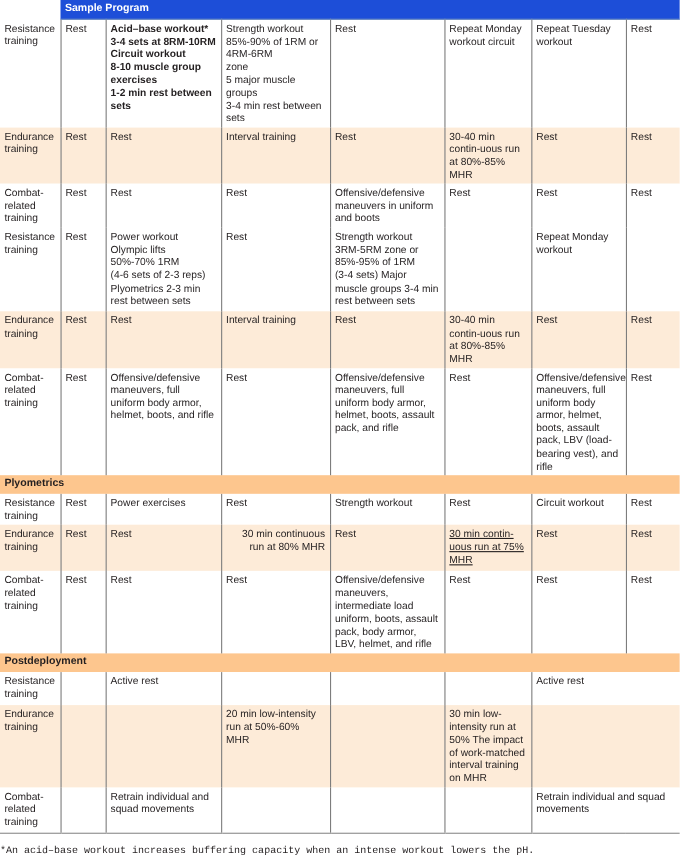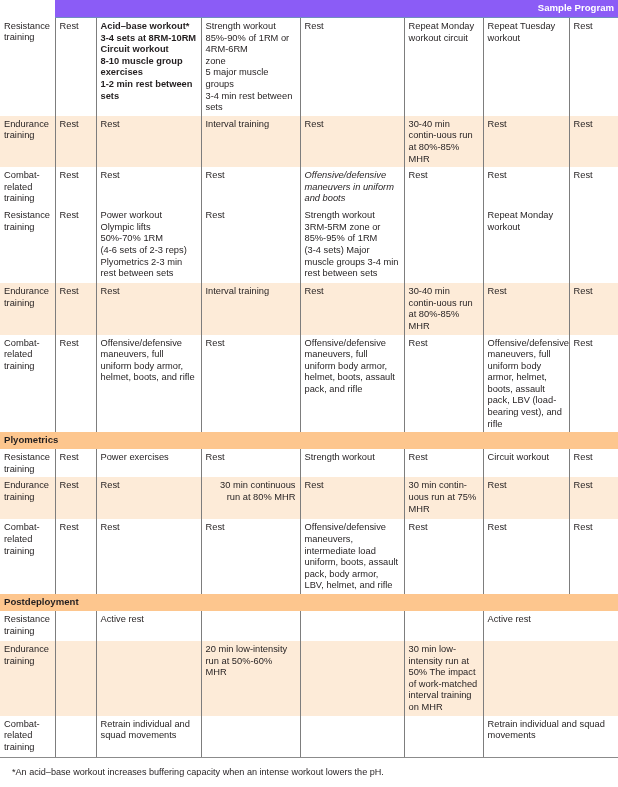--- a/index.html
+++ b/index.html
@@ -1,32 +1,32 @@
 <!DOCTYPE html>
 <html><head>
   <meta charset="utf-8">
   <style>
     html, body { margin: 0; padding: 0; background: #ffffff; }
     body { width: 618px; height: 787px; position: relative; overflow: hidden;
            font-family: "Liberation Sans", sans-serif; font-size: 9.3px; color: #231f20; }
     table { border-collapse: collapse; table-layout: fixed; width: 618px; position: absolute; left: 0; top: 0; }
     td, th { padding: 3px 4px 2px 4px; vertical-align: top; line-height: 11.6px; text-align: left; }
-    .h-title { background: #8b5cf6; color: #fff; font-weight: bold; text-align: right; height: 13px;
+    .h-title { background: #1d4ed8; color: #fff; font-weight: bold; text-align: left; height: 13px;
                padding: 2px 4px; font-size: 9.6px; border-bottom: 1px solid #6f8fbf; }
     .h-blank { background: #fff; }
     .h-day { background: #1b5096; color: #fff; font-weight: bold; height: 15px; font-size: 9.6px;
              padding: 3px 4px; border-left: 1px solid #8aa5cf; }
     .h-day.first { border-left: none; }
     .section td { background: #fdc68e; font-weight: bold; font-size: 9.6px; padding: 2px 4px; height: 13px; }
     .row td { border-left: 1.5px solid #7d7d7d; }
     .row td.label { border-left: none; }
     .row.light td { background: #fdebd8; }
     .row.white td { background: #ffffff; }
     .row.last td { border-bottom: 1.5px solid #8b8b8b; }
-    .footnote { position: absolute; left: 12px; top: 767px; font-size: 9.1px; }
+    .footnote { position: absolute; left: 0; top: 767px; font-size: 9.1px; font-family: Liberation Mono, monospace; }
   </style>
 </head>
 <body>
 
 <table>
   <colgroup>
     <col style="width:55px">
       <col style="width:41px">
       <col style="width:105px">
       <col style="width:99px">
@@ -68,21 +68,21 @@
         <td style="white-space: pre-line;">Rest</td>
         <td style="white-space: pre-line;">30-40 min contin-uous run at 80%-85% MHR</td>
         <td style="white-space: pre-line;">Rest</td>
         <td style="white-space: pre-line;">Rest</td>
       </tr>
       <tr class="row white" style="height: 40px;">
         <td class="label">Combat-related training</td>
         <td style="white-space: pre-line;">Rest</td>
         <td style="white-space: pre-line;">Rest</td>
         <td style="white-space: pre-line;">Rest</td>
-        <td style="white-space: pre-line; font-style: italic;">Offensive/defensive maneuvers in uniform and boots</td>
+        <td style="white-space: pre-line;">Offensive/defensive maneuvers in uniform and boots</td>
         <td style="white-space: pre-line;">Rest</td>
         <td style="white-space: pre-line;">Rest</td>
         <td style="white-space: pre-line;">Rest</td>
       </tr>
       <tr class="row white" style="height: 76px;">
         <td class="label">Resistance training</td>
         <td style="white-space: pre-line;">Rest</td>
         <td style="white-space: pre-line;">Power workout
 Olympic lifts
 50%-70% 1RM
@@ -128,21 +128,21 @@
         <td style="white-space: pre-line;">Rest</td>
         <td style="white-space: pre-line;">Circuit workout</td>
         <td style="white-space: pre-line;">Rest</td>
       </tr>
       <tr class="row light" style="height: 42px;">
         <td class="label">Endurance training</td>
         <td style="white-space: pre-line;">Rest</td>
         <td style="white-space: pre-line;">Rest</td>
         <td style="white-space: pre-line; text-align: right;">30 min continuous run at 80% MHR</td>
         <td style="white-space: pre-line;">Rest</td>
-        <td style="white-space: pre-line;">30 min contin-uous run at 75% MHR</td>
+        <td style="white-space: pre-line; text-decoration: underline;">30 min contin-uous run at 75% MHR</td>
         <td style="white-space: pre-line;">Rest</td>
         <td style="white-space: pre-line;">Rest</td>
       </tr>
       <tr class="row white" style="height: 74px;">
         <td class="label">Combat-related training</td>
         <td style="white-space: pre-line;">Rest</td>
         <td style="white-space: pre-line;">Rest</td>
         <td style="white-space: pre-line;">Rest</td>
         <td style="white-space: pre-line;">Offensive/defensive maneuvers, intermediate load uniform, boots, assault pack, body armor, LBV, helmet, and rifle</td>
         <td style="white-space: pre-line;">Rest</td>

